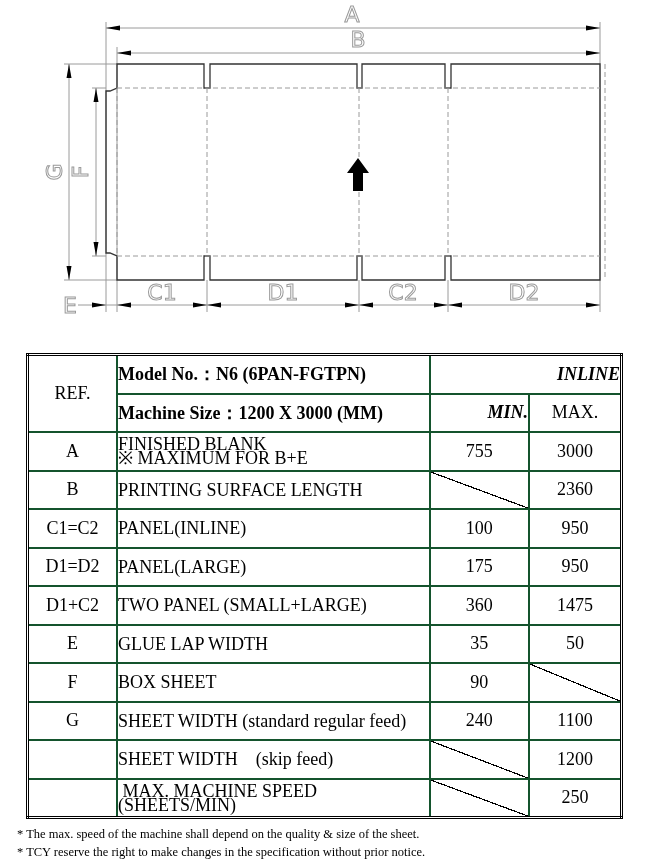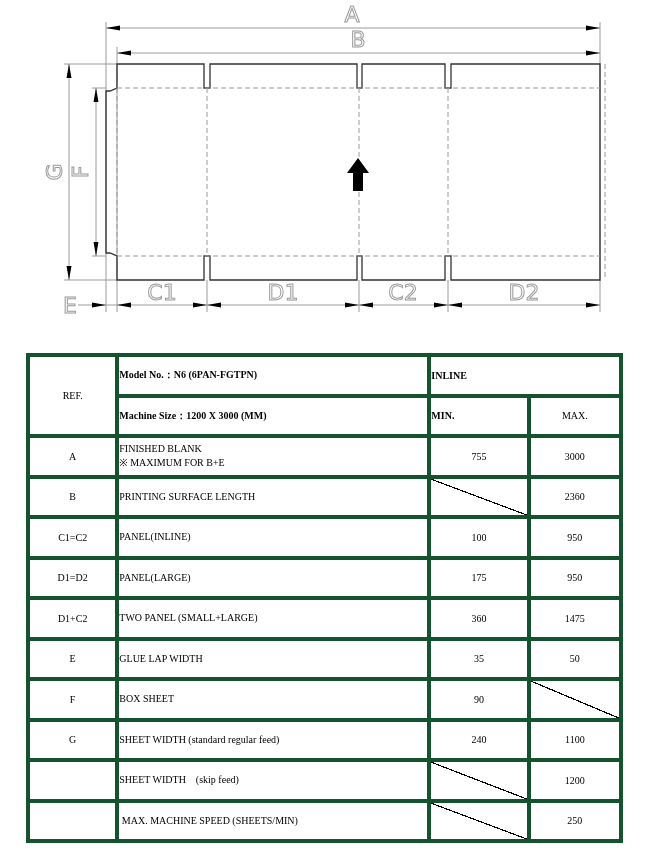--- a/index.html
+++ b/index.html
@@ -1,26 +1,26 @@
 <!DOCTYPE html>
 <html><head>
 <meta charset="utf-8">
 <style>
   html, body { margin:0; padding:0; background:#ffffff; }
   body { width:649px; height:865px; position:relative; overflow:hidden; font-family:"Liberation Serif", serif; color:#000; }
   #diagram { position:absolute; left:0; top:0; width:649px; height:330px; }
   .dimtxt { font-family:"DejaVu Sans", sans-serif; font-size:22px; fill:#ffffff; stroke:#9a9a9a; stroke-width:1; font-weight:normal; }
   table.spec { position:absolute; left:26px; top:353px; width:597px; border-collapse:collapse; border:3px double #000; table-layout:fixed; }
-  table.spec td { border:4px solid #14532d; font-size:10px; padding:0; height:36.5px; position:relative; }
+  table.spec td { border:2px solid #14532d; font-size:18px; padding:0; height:36.5px; position:relative; }
   td.ref { text-align:center; font-weight:normal; }
   td.ref.plain { font-weight:normal; }
   td.desc { padding-left:2px; text-align:left; line-height:14px; }
   td.desc.bold { font-weight:bold; }
   td.num { text-align:center; }
-  td.hdr-i { text-align:left; font-weight:bold; }
+  td.hdr-i { text-align:right; font-weight:bold; font-style:italic; }
   td.slash { background: linear-gradient(to top right, transparent calc(50% - 0.7px), #000 calc(50% - 0.7px), #000 calc(50% + 0.5px), transparent calc(50% + 0.5px)); }
   .notes { position:absolute; left:17px; top:825px; font-size:12.5px; line-height:18px; }
   .notes div { white-space:nowrap; }
 </style>
 </head>
 <body>
 
 <svg id="diagram" viewBox="0 0 649 330" xmlns="http://www.w3.org/2000/svg">
   <g stroke="#9a9a9a" stroke-width="1" fill="none">
     <line x1="106" y1="22" x2="106" y2="312"></line>
@@ -160,13 +160,15 @@
   <tr>
     <td class="ref"></td>
     <td class="desc">&nbsp;MAX. MACHINE SPEED (SHEETS/MIN)</td>
     <td class="num slash"></td>
     <td class="num">250</td>
   </tr>
 </tbody>
   </table>
 
 <div class="notes">
+  <div>* The max. speed of the machine shall depend on the quality &amp; size of the sheet.</div>
+  <div>* TCY reserve the right to make changes in the specification without prior notice.</div>
 </div>
 
 </body></html>

